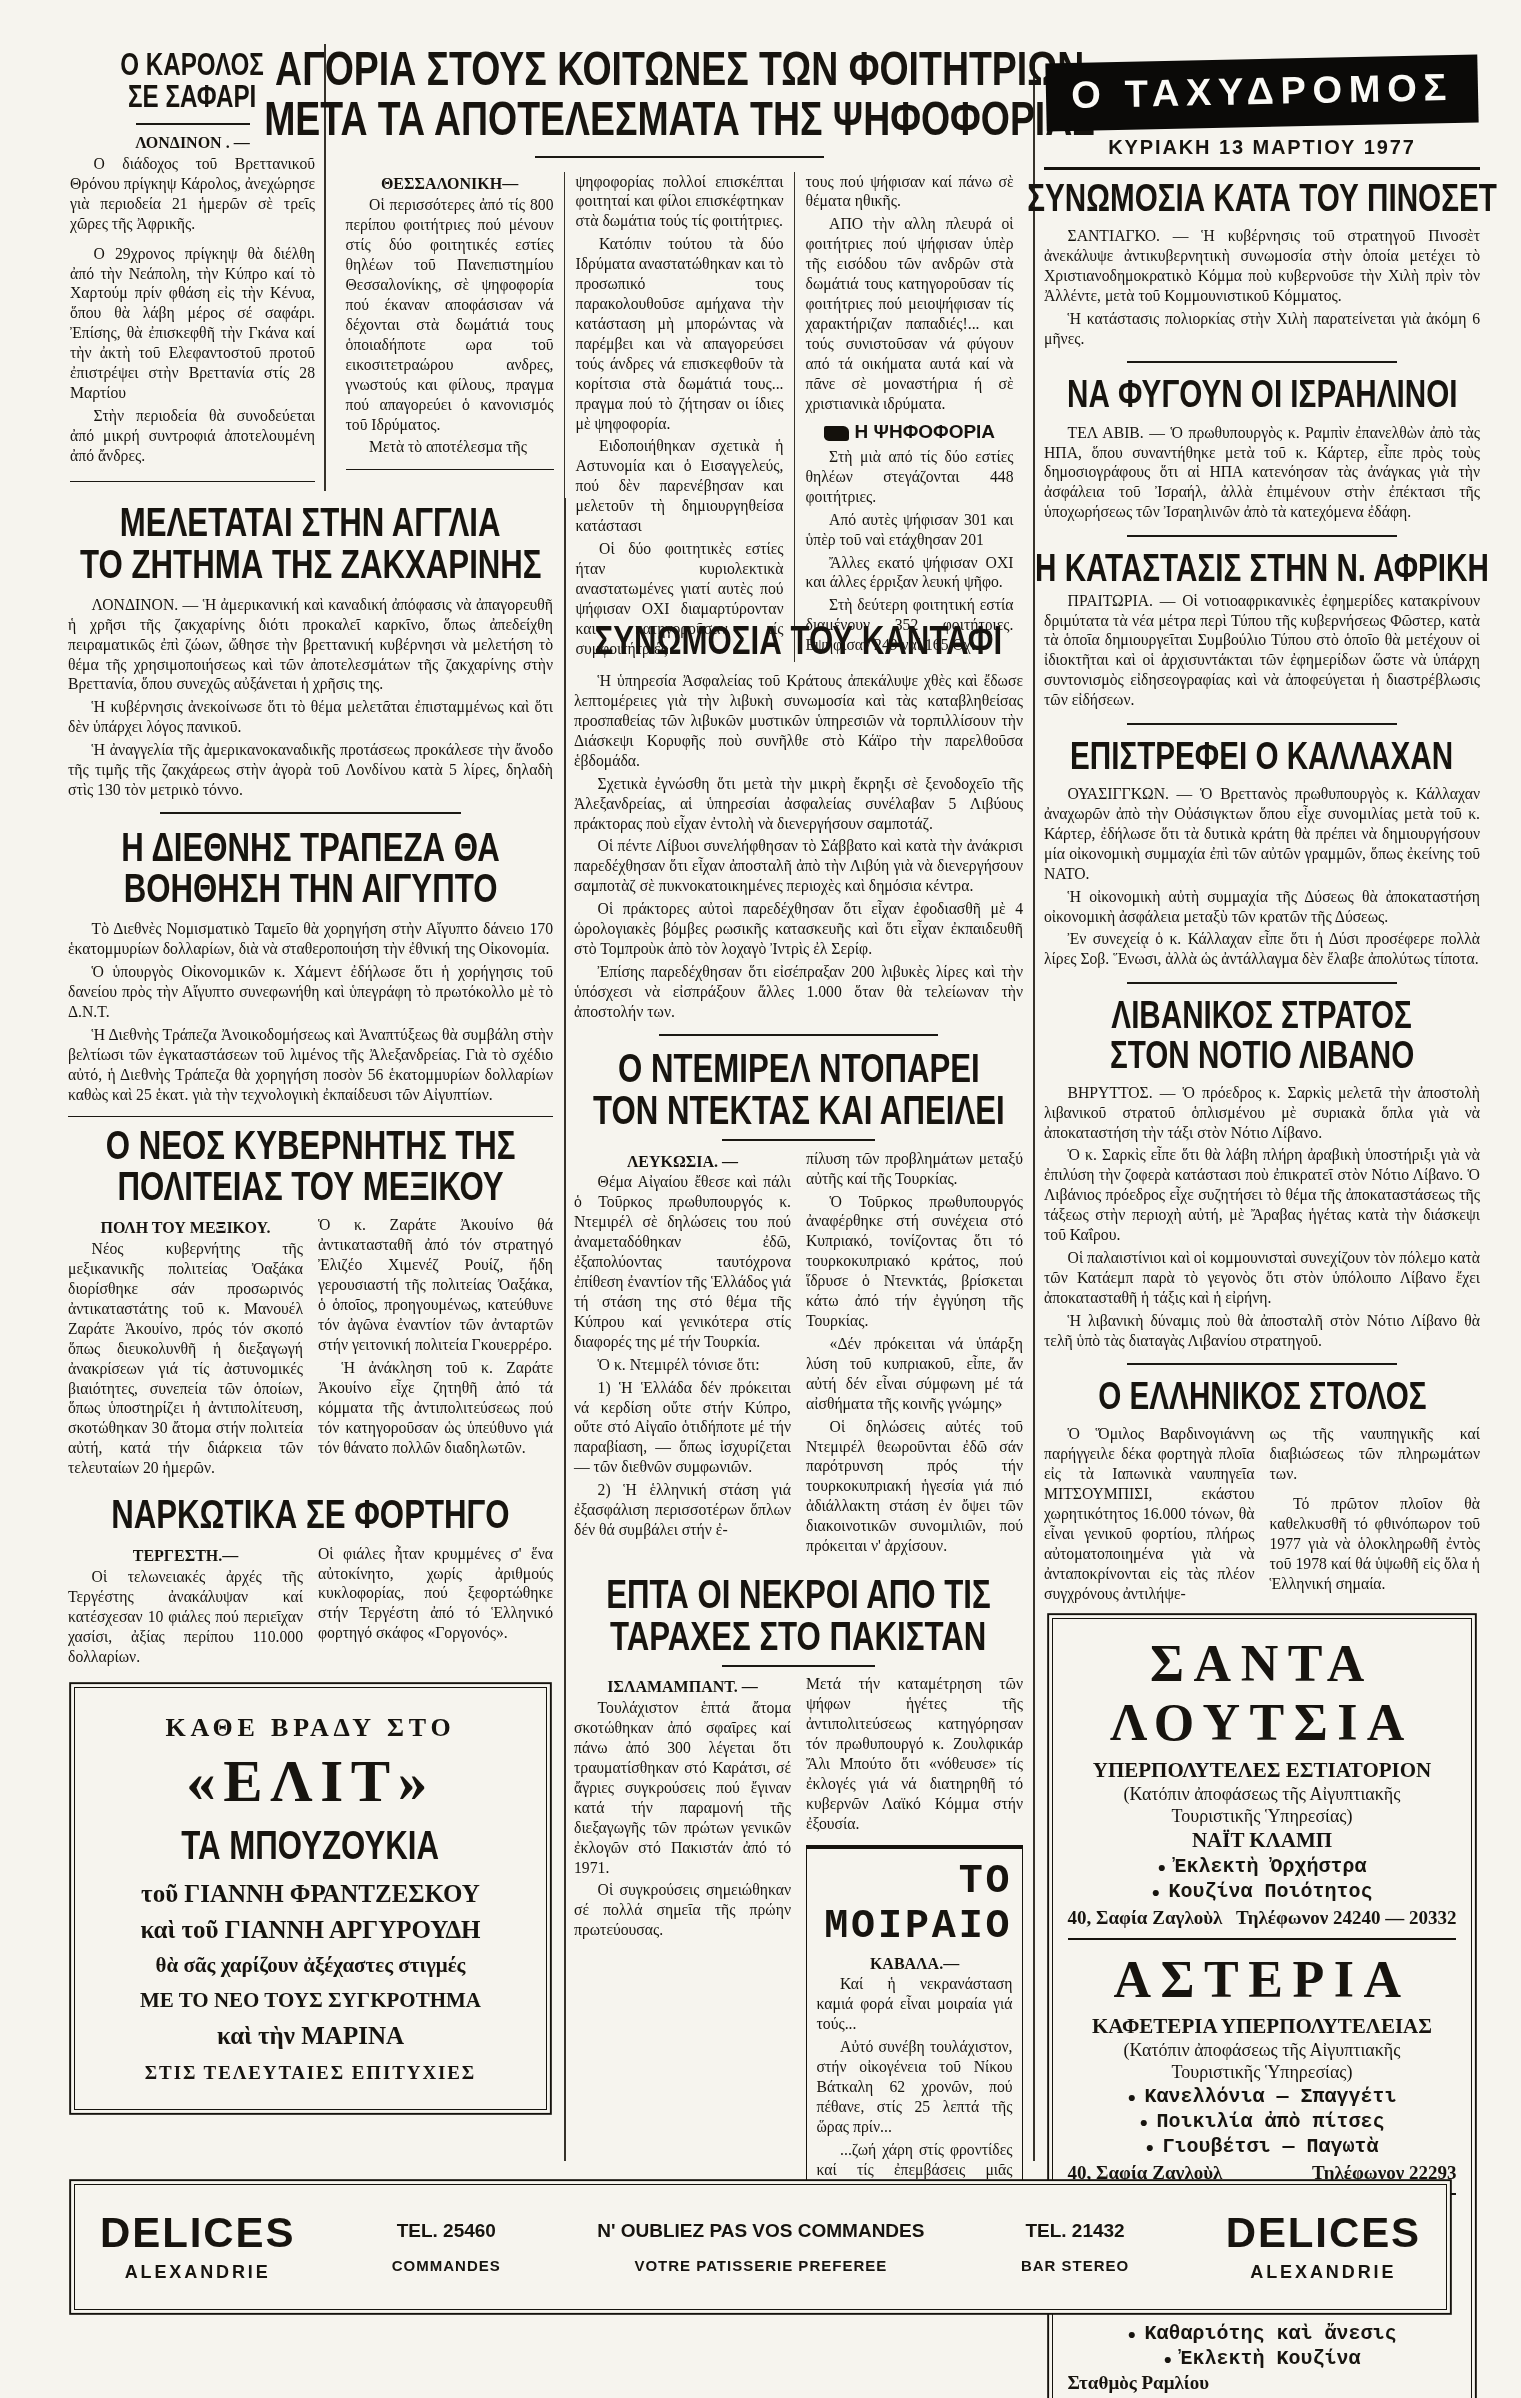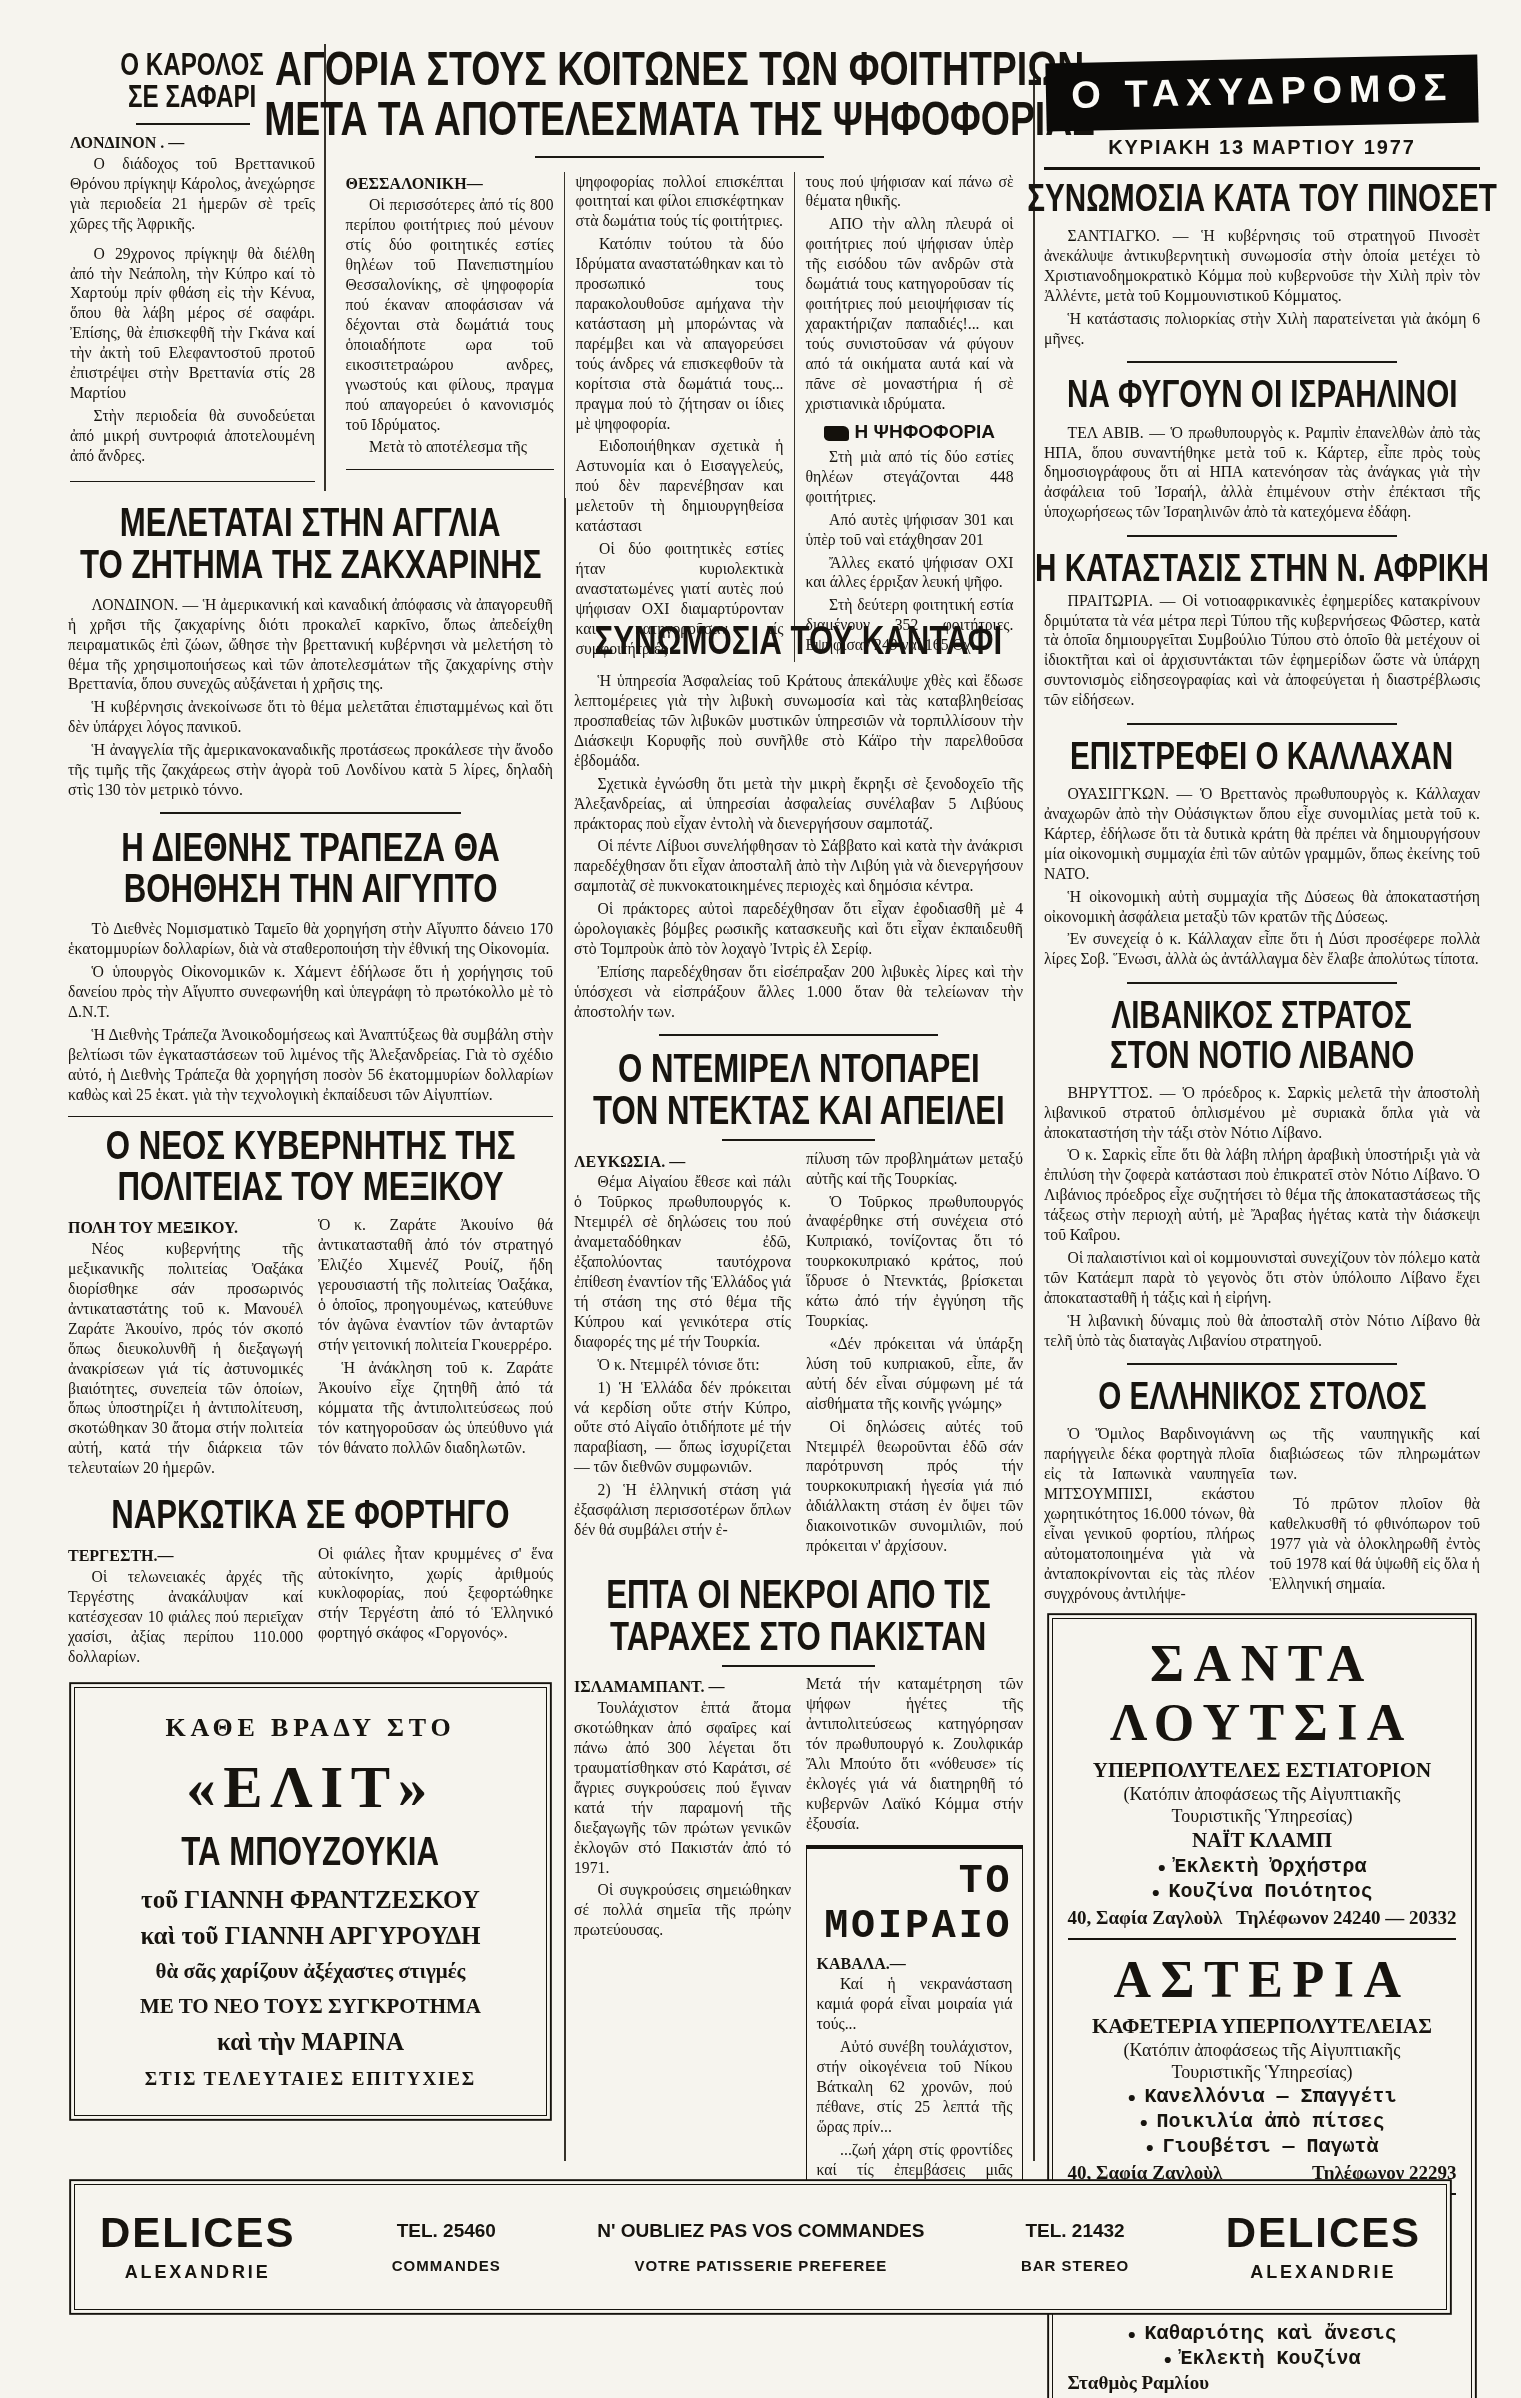--- a/index.html
+++ b/index.html
@@ -8,21 +8,21 @@
   .hl{display:flex;justify-content:center;overflow:visible;line-height:1.04;}
   .hl>span{display:inline-block;transform:scaleX(0.78);white-space:nowrap;
            font-family:"Liberation Sans",sans-serif;font-weight:700;color:#17140f;}
   .hl-xl>span{font-size:48px;}
   .hl-lg>span{font-size:40px;}
   .hl-md>span{font-size:38px;}
   .hl-sm>span{font-size:31px;}
   p.body{font-family:"Liberation Serif",serif;font-size:15.7px;line-height:1.27;
          text-align:justify;text-indent:1.5em;margin:0 0 2.9px 0;}
   p.noind{text-indent:0;}
-  .dateline{font-family:"Liberation Serif",serif;font-weight:700;font-size:16px;margin:3.8px 0 1.9px 0;}
+  .dateline{font-family:"Liberation Serif",serif;font-weight:700;font-size:16px;margin:3.8px 0 1.9px 0;text-align:center;}
   hr.div-rule{border:0;border-top:2.9px solid #1b1813;width:62%;margin:12.4px auto;}
   hr.full-rule{border:0;border-top:1.9px solid #1b1813;width:100%;margin:7.6px 0;}
   hr.heavy{border:0;border-top:3.8px solid #15120d;width:100%;margin:5.7px 0 9.5px 0;}
   .vrule{position:absolute;width:1.9px;background:#36322a;}
   .two-col{display:flex;gap:15px;}
   .two-col>div{flex:1 1 0;min-width:0;}
   .boxed{border:1.9px solid #15120d;box-shadow:0 0 0 2.9px #f6f4ee,0 0 0 4.8px #15120d;background:#f6f4ee;}
   
   #charles{position:absolute;left:70px;top:49px;width:245px;}
   #main-article{position:absolute;left:335px;top:44px;width:689px;}
@@ -47,21 +47,21 @@
   .ad-name{font-family:"Liberation Serif",serif;font-weight:700;font-size:52px;letter-spacing:9.5px;text-align:center;margin:1.9px 0 5.7px 0;}
   .ad-sub{font-family:"Liberation Serif",serif;font-weight:700;font-size:21px;text-align:center;margin:1px 0;}
   .ad-par{font-family:"Liberation Serif",serif;font-size:18px;text-align:center;margin:1px 0;}
   .ad-bullet{font-family:Liberation Mono, monospace;font-weight:700;font-size:20px;text-align:center;margin:1.9px 0;}
   .ad-bullet::before{content:"● ";font-size:14.3px;}
   .ad-foot{display:flex;justify-content:space-between;font-family:"Liberation Serif",serif;
       font-weight:700;font-size:19px;margin-top:3.8px;}
   .ad-sep{border:0;border-top:2.9px solid #15120d;margin:9.5px 0;}
   
   #elit-box{margin:17px 5.7px 0 5.7px;padding:25px 13.3px;text-align:center;}
-  .elit1{font-family:"Liberation Serif",serif;font-weight:700;font-size:26px;letter-spacing:4.8px;margin:0 0 10px;}
+  .elit1{font-family:"Liberation Serif",serif;font-weight:700;font-size:26px;letter-spacing:4.8px;margin:0 0 4px;}
   .elit2{font-family:"Liberation Serif",serif;font-weight:700;font-size:59px;letter-spacing:7.6px;margin:3.8px 0 9.5px;}
   .elit3{margin-bottom:13.3px;}
   .elit-n{font-family:"Liberation Serif",serif;font-weight:700;font-size:25px;margin:7.6px 0;}
   .elit-t{font-family:"Liberation Serif",serif;font-weight:700;font-size:21px;margin:9.5px 0;}
   .elit-l{font-family:"Liberation Serif",serif;font-weight:700;font-size:19px;letter-spacing:1.9px;margin-top:11.4px;}
   
   #moiraio{border:1.9px solid #15120d;border-top:4.8px solid #15120d;padding:7.6px 9.5px;margin-top:11.4px;}
   #moiraio .mo-title{font-family:Liberation Mono, monospace;font-weight:700;font-size:40px;letter-spacing:2.9px;text-align:right;margin:1.9px 0 5.7px;}
   
   .dl-name{font-family:"Liberation Sans",sans-serif;font-weight:700;font-size:42px;letter-spacing:1.9px;text-align:center;line-height:1.05;}

